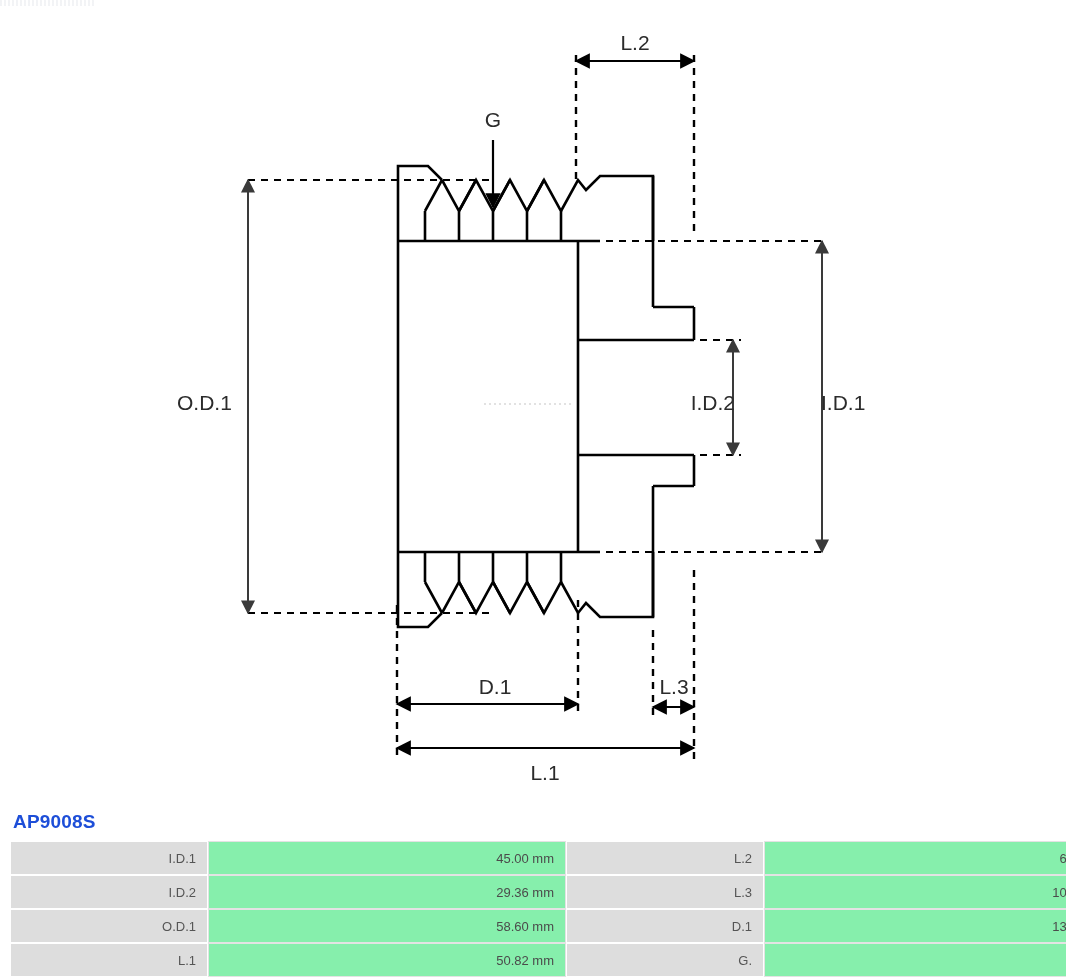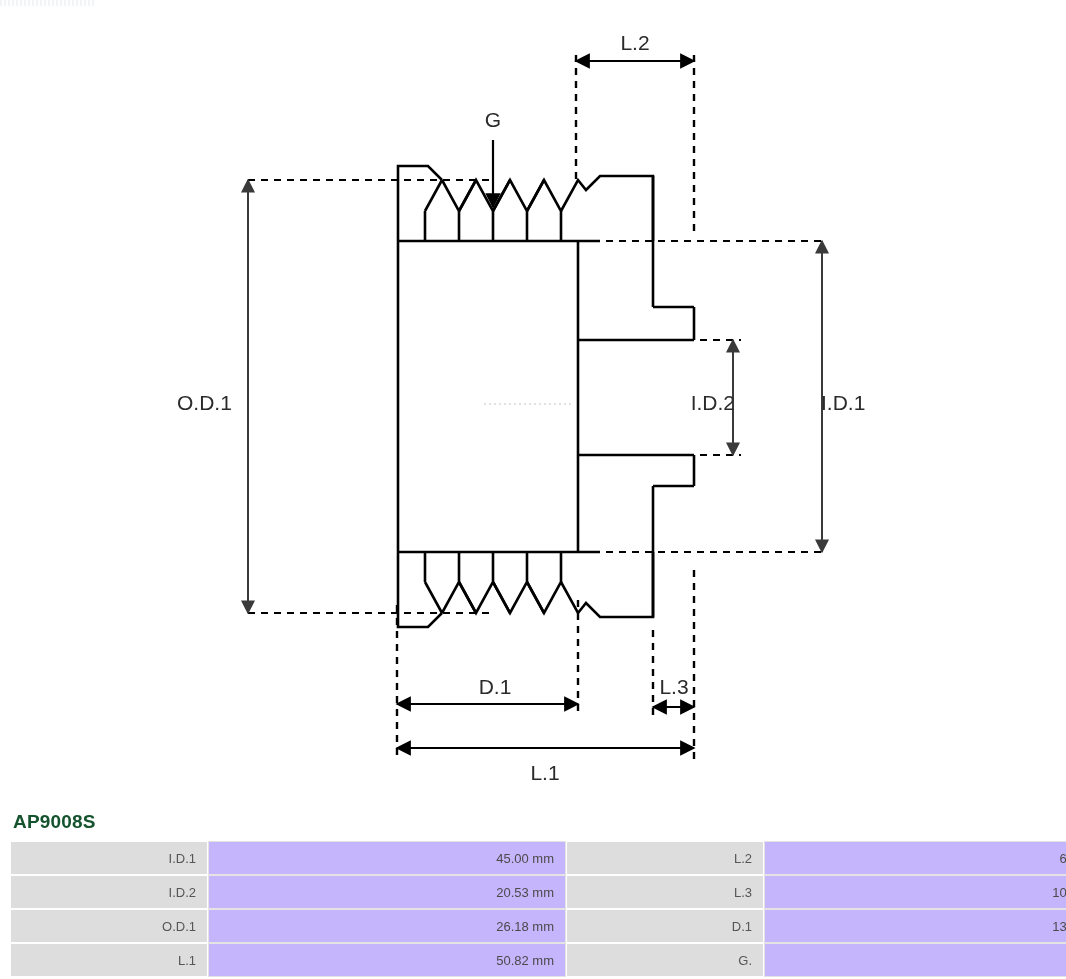--- a/index.html
+++ b/index.html
@@ -79,21 +79,21 @@
     table-layout: fixed;
     font-size: 13px;
     color: #4b4b4b;
   }
   table#spec-table td {
     height: 32px;
     padding: 0 11px;
     text-align: right;
     vertical-align: middle;
     border: 1px solid #e3e3e3;
-    background: #c4b5fd;
+    background: #86efac;
     white-space: nowrap;
     overflow: hidden;
   }
   table#spec-table td.label-cell {
     background: #dddddd;
     color: #555555;
     border: 1px solid #ffffff;
     border-right: 1px solid #ffffff;
   }
   table#spec-table col.c-label { width: 198px; }
@@ -217,47 +217,47 @@
       <text class="dim-label" x="674" y="694" text-anchor="middle">L.3</text>
 
       <line x1="397" y1="748" x2="694" y2="748" stroke="#000000" stroke-width="2.2" marker-start="url(#arrow-black)" marker-end="url(#arrow-black)"></line>
       <text class="dim-label" x="545" y="780" text-anchor="middle">L.1</text>
 
       <line x1="493" y1="140" x2="493" y2="207" stroke="#000000" stroke-width="2.2" marker-end="url(#arrow-black)"></line>
       <text class="dim-label" x="493" y="127" text-anchor="middle">G</text>
     </svg>
   </div>
 
-  <h1 id="part-code" style="color: #14532d;">AP9008S</h1>
+  <h1 id="part-code" style="color: #1d4ed8;">AP9008S</h1>
 
   <div id="spec-table-wrap">
     <table id="spec-table">
       <colgroup>
         <col class="c-label">
           <col class="c-value">
         <col class="c-label">
           <col class="c-value">
       </colgroup>
       <tbody id="spec-table-body">
 
       <tr>
             <td class="label-cell">I.D.1</td>
             <td>45.00 mm</td>
             <td class="label-cell">L.2</td>
             <td>6.00 mm</td>
           </tr>
           <tr>
             <td class="label-cell">I.D.2</td>
-            <td>20.53 mm</td>
+            <td>29.36 mm</td>
             <td class="label-cell">L.3</td>
             <td>10.50 mm</td>
           </tr>
           <tr>
             <td class="label-cell">O.D.1</td>
-            <td>26.18 mm</td>
+            <td>58.60 mm</td>
             <td class="label-cell">D.1</td>
             <td>13.80 mm</td>
           </tr>
           <tr>
             <td class="label-cell">L.1</td>
             <td>50.82 mm</td>
             <td class="label-cell">G.</td>
             <td>6 qty.</td>
           </tr>
         </tbody>

